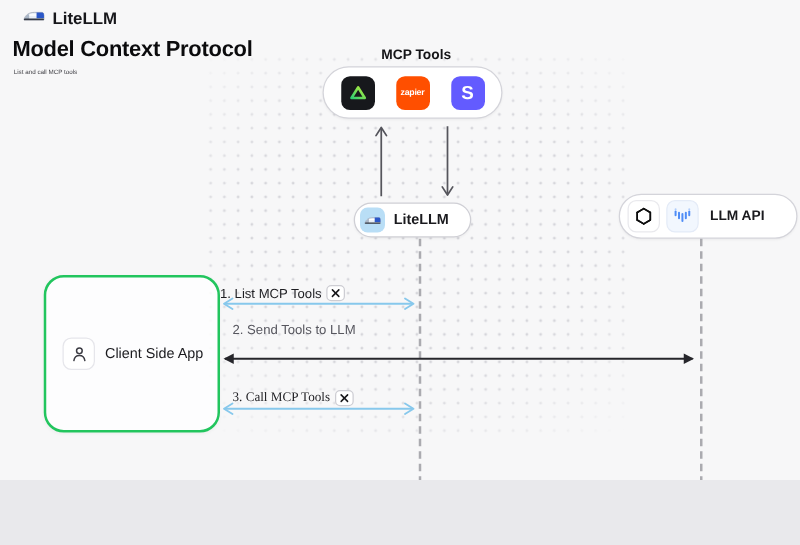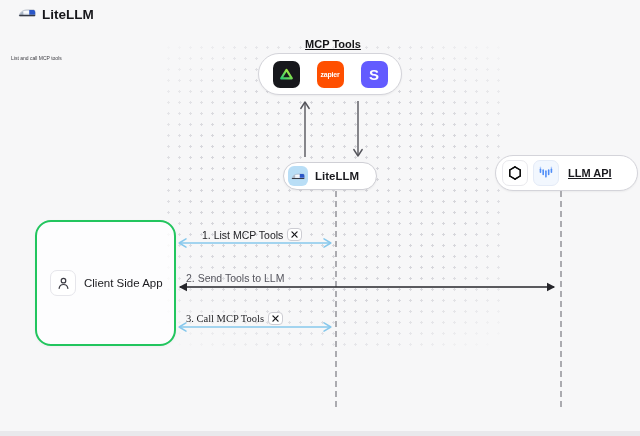--- a/index.html
+++ b/index.html
@@ -1,39 +1,39 @@
 <!DOCTYPE html>
 <html><head>
 <meta charset="utf-8">
 <style>
   * { margin:0; padding:0; box-sizing:border-box; }
   html,body { background:#e9e9ec; }
   body { font-family:"Liberation Sans","DejaVu Sans",sans-serif; }
   .canvas {
-    position:relative; width:640px; height:431px; overflow:hidden;
+    position:relative; width:640px; height:384px; overflow:hidden;
     background:#f7f7f8; color:#17171b;
   }
   
   .dots {
     position:absolute; left:163px; top:42px; width:340px; height:310px;
     background-image:radial-gradient(#d6d6db 1px, transparent 1.35px);
     background-size:11px 11px;
     -webkit-mask-image:radial-gradient(ellipse 75% 65% at 50% 48%, #000 55%, transparent 100%);
             mask-image:radial-gradient(ellipse 75% 65% at 50% 48%, #000 55%, transparent 100%);
   }
   
   .brand { position:absolute; left:18px; top:7px; display:flex; align-items:center; gap:6px;
            font-size:13.5px; font-weight:600; color:#17171b; }
   .title { position:absolute; left:10px; top:29px; font-size:17.5px; font-weight:700;
            letter-spacing:-0.2px; color:#0b0b0d; }
   .subtitle { position:absolute; left:11px; top:55px; font-size:5px; color:#3c3c42; }
 
   
   .mcp-label { position:absolute; left:273px; top:38px; width:120px; text-align:center;
-               font-size:11px; font-weight:600; color:#141417;text-decoration:underline; }
+               font-size:11px; font-weight:600; color:#141417; }
   .mcp-box { position:absolute; left:258px; top:53px; width:144px; height:42px;
              background:#fff; border:1px solid #d4d4da; border-radius:21px;
              box-shadow:0 1px 2px rgba(0,0,0,.05);
              display:flex; align-items:center; justify-content:center; gap:17px; }
   .tool-sq { width:27px; height:27px; border-radius:7px; display:flex; align-items:center;
              justify-content:center; }
   .tool-dark { background:#17181c; }
   .tool-zapier { background:#ff4f00; color:#fff; font-size:7px; font-weight:700;
                  letter-spacing:-0.2px; }
   .tool-stripe { background:#635bff; color:#fff; font-size:15px; font-weight:700; }
@@ -55,43 +55,43 @@
   
   .llm-pill { position:absolute; left:495px; top:155px; width:143px; height:36px;
               background:#fff; border:1px solid #d4d4da; border-radius:18px;
               box-shadow:0 1px 2px rgba(0,0,0,.05);
               display:flex; align-items:center; padding-left:6px; gap:5px;
               font-size:11px; font-weight:600; color:#1a1a1e; }
   .api-icon { width:26px; height:26px; border-radius:7px; display:flex; align-items:center;
               justify-content:center; }
   .api-openai   { background:#fff; border:1px solid #e9e9ed; }
   .api-provider { background:#f2f7fe; border:1px solid #e4ebf7; }
-  .llm-pill .lbl { margin-left:4px;text-decoration:underline; }
+  .llm-pill .lbl { margin-left:4px; }
 
   
   .dashline { position:absolute; top:191px; height:216px; width:0;
               border-left:2px dashed #ababb0; }
   .dash-litellm { left:335px; }
   .dash-llmapi  { left:560px; }
 
   
   .client-box { position:absolute; left:35px; top:220px; width:141px; height:126px;
                 background:rgba(255,255,255,.78); border:2px solid #22c55e; border-radius:16px;
                 box-shadow:0 1px 3px rgba(0,0,0,.04);
                 display:flex; align-items:center; padding-left:13px; gap:8px;
                 font-size:11.5px; font-weight:500; color:#1b1b1f; }
   .person-badge { width:26px; height:26px; border-radius:7px; background:#fff;
                   border:1px solid #e6e6eb; display:flex; align-items:center;
                   justify-content:center; flex:none; }
 
   
   .msg { position:absolute; display:flex; align-items:center; gap:4px; font-size:10.5px;
          font-weight:500; }
-  .msg1 { left:202px; top:228px; color:#1e1e22;text-align:right; }
-  .msg2 { left:186px; top:272px; color:#56565e; }
+  .msg1 { left:176px; top:228px; color:#1e1e22;text-align:right; }
+  .msg2 { left:186px; top:258px; color:#56565e; }
   .msg3 { left:186px; top:312px; color:#1e1e22;font-family:Liberation Serif, serif; }
   .tool-badge { width:15px; height:13px; background:#fff; border:1px solid #cdcdd3;
                 border-radius:4px; display:inline-flex; align-items:center;
                 justify-content:center; }
   .h-arrow { position:absolute; height:12px; }
   .arrow1 { left:176px; top:237px; width:158px; }
   .arrow2 { left:176px; top:281px; width:382px; }
   .arrow3 { left:176px; top:321px; width:158px; }
 </style>
 </head>
@@ -105,20 +105,21 @@
       <svg width="18" height="12" viewBox="0 0 32 20">
         <path d="M2 15 C4 7.5 10 4.5 17 4.5 H28 Q30.5 4.5 30.5 9 V15 Z" fill="#e8eef6" stroke="#7a8699" stroke-width="0.8"></path>
         <path d="M20 4.5 H28 Q30.5 4.5 30.5 9 V13 H20 Z" fill="#2b57c8"></path>
         <path d="M2.5 14.5 C3.5 10.5 6 8 9.5 6.7 L9.5 14.5 Z" fill="#aab6c6"></path>
         <rect x="9.5" y="7" width="10" height="2.4" rx="1.2" fill="#ffffff"></rect>
         <rect x="2" y="13.2" width="28.5" height="2.6" rx="1.3" fill="#353a45"></rect>
       </svg>
     </span>
     <span>LiteLLM</span>
   </div>
+  <div class="title">Model Context Protocol</div>
   <div class="subtitle">List and call MCP tools</div>
 
   <div class="mcp-label">MCP Tools</div>
   <div class="mcp-box">
     <div class="tool-sq tool-dark">
       <svg width="17" height="17" viewBox="0 0 24 24">
         <defs>
           <linearGradient id="tg" x1="0" y1="1" x2="1" y2="0">
             <stop offset="0" stop-color="#2ecc71"></stop>
               <stop offset="1" stop-color="#b9ef3a"></stop>

